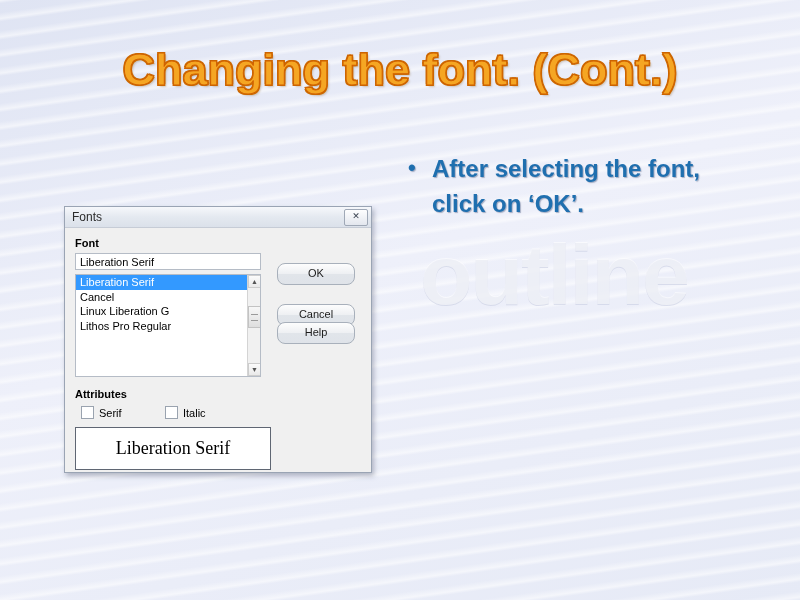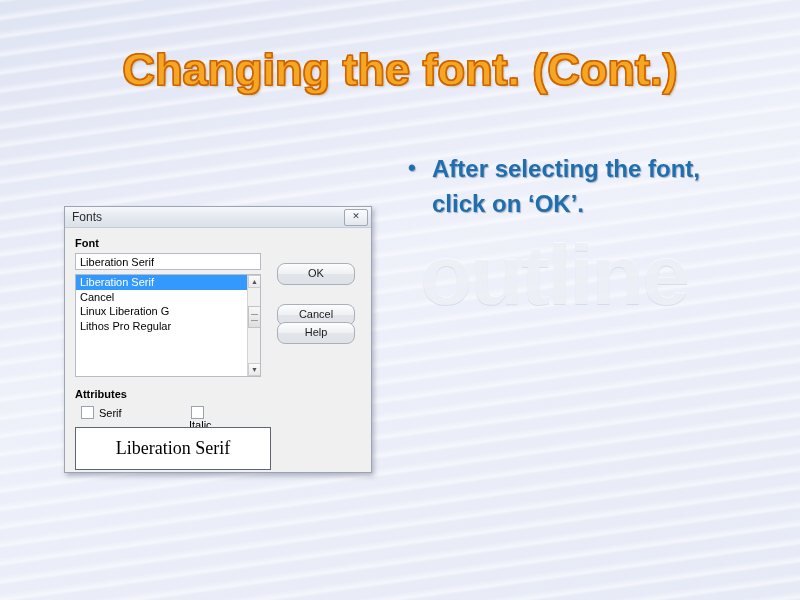--- a/index.html
+++ b/index.html
@@ -233,21 +233,21 @@
   #btn-help { top: 94px; }
   .underline-char { }
 
   .attr-check {
     position: absolute;
     display: flex;
     align-items: center;
     font-size: 11px;
   }
   #attr-bold { left: 16px; top: 178px; }
-  #attr-italic { left: 124px; top: 178px; flex-direction: column; }
+  #attr-italic { left: 100px; top: 178px; }
   .checkbox-box {
     width: 11px;
     height: 11px;
     border: 1px solid #9aa3af;
     background: #fff;
     margin-right: 5px;
   }
 
   #preview-box {
     position: absolute;

